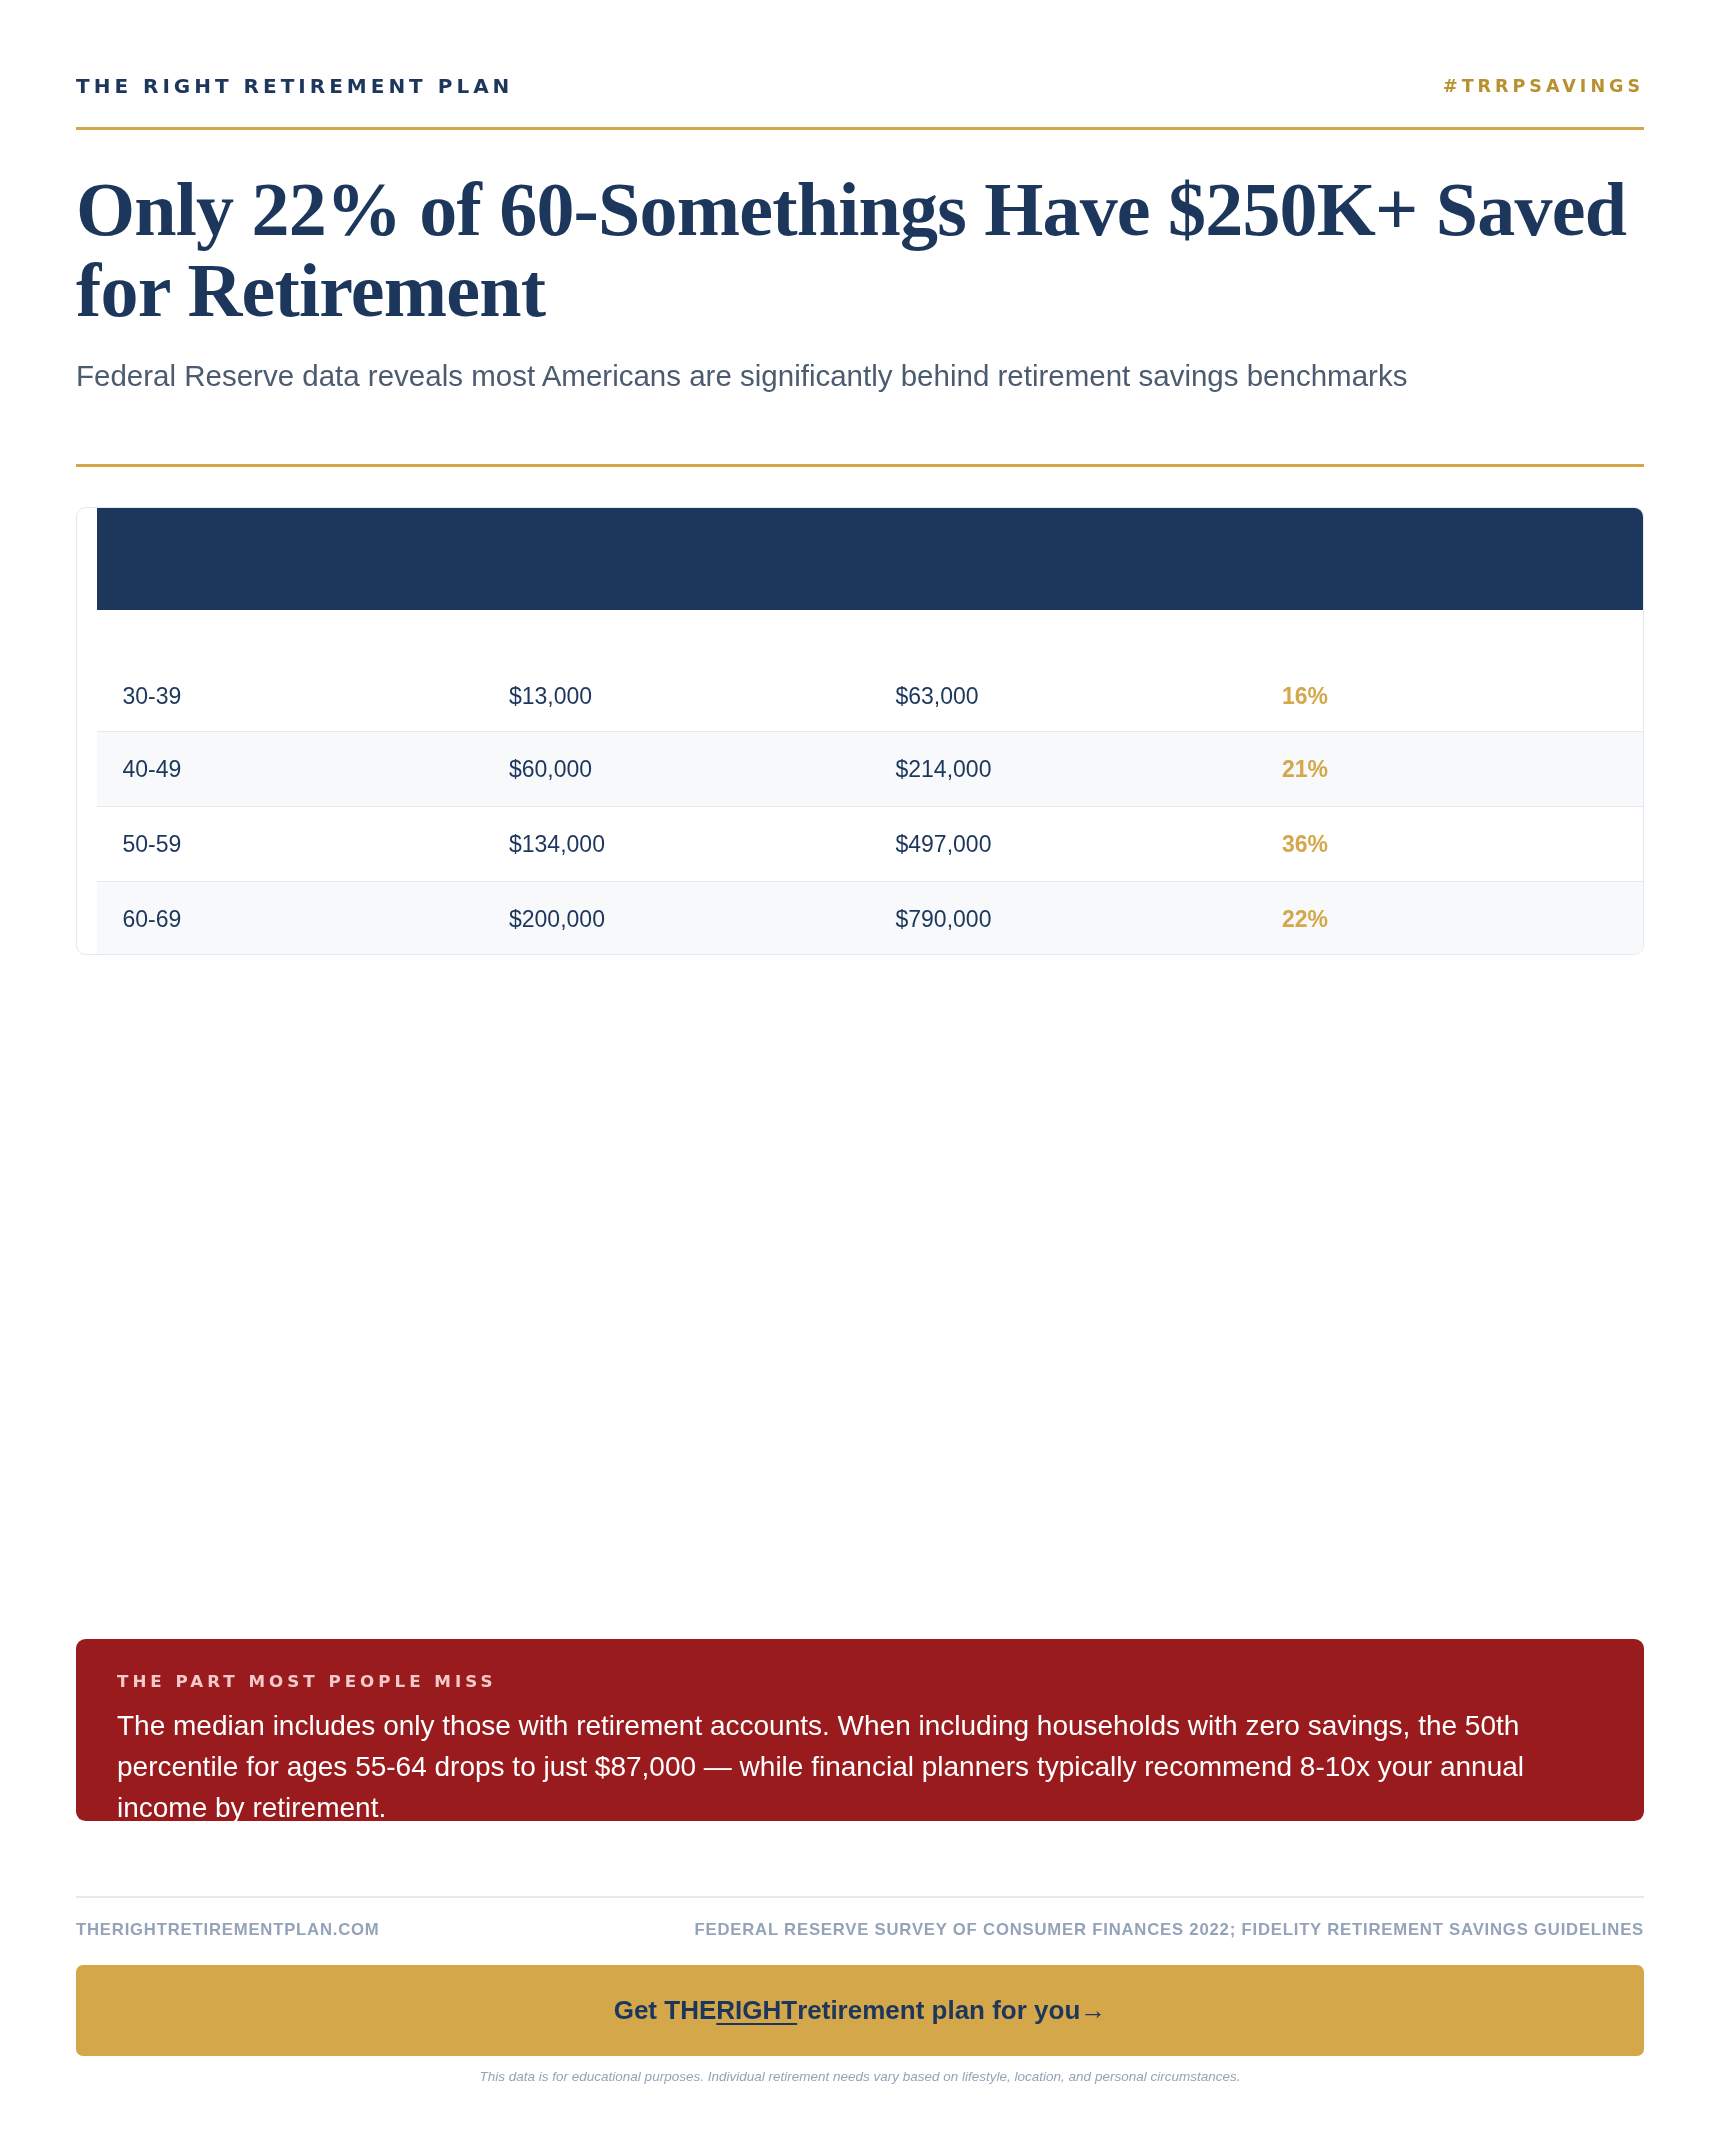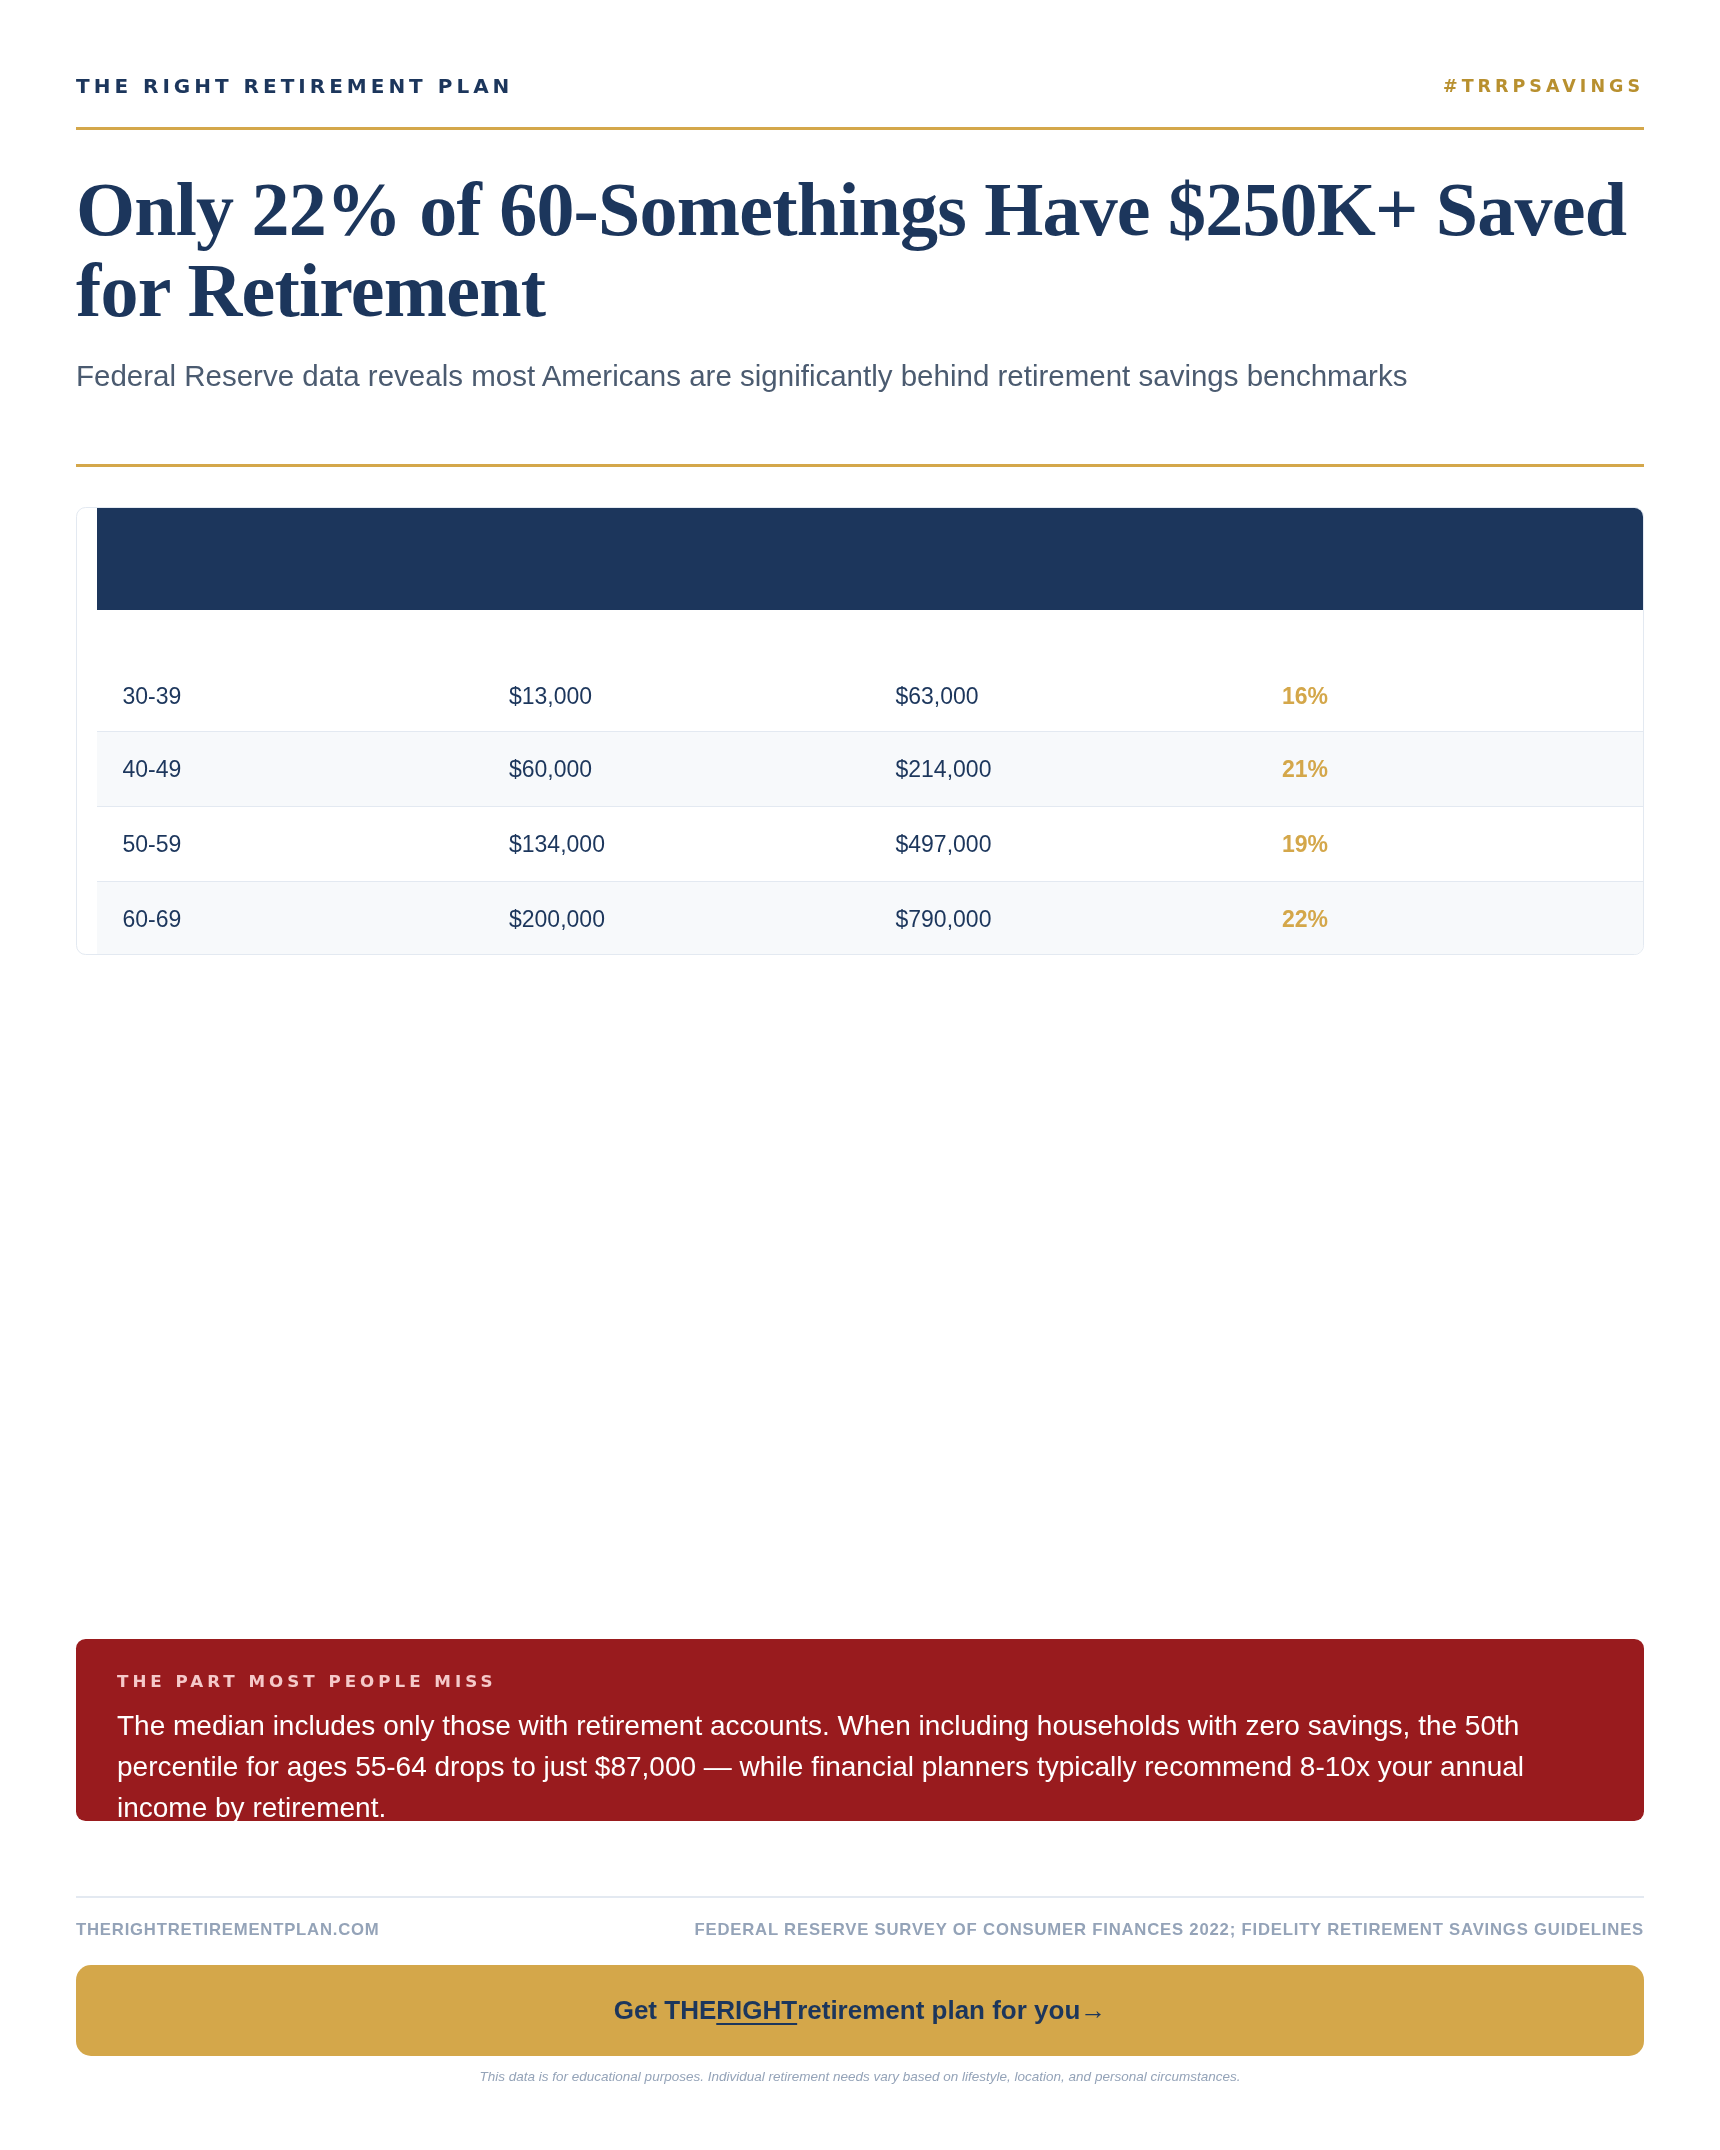--- a/index.html
+++ b/index.html
@@ -30,21 +30,21 @@
   .cell { width: 391px; padding-left: 25.5px; font-family: "Liberation Sans", sans-serif; font-size: 23px; color: #1c365c; }
   .cell.pct { font-weight: bold; color: #d4a74a; }
 
   .callout { position: absolute; left: 0; top: 1639px; width: 1568px; height: 182px; background: #991b1e; border-radius: 9.6px; padding: 32px 41px; }
   .callout-label { font-family: "DejaVu Sans", sans-serif; font-weight: bold; font-size: 16.7px; letter-spacing: 4px; color: #f5c9c9; }
   .callout-body { margin-top: 14.3px; font-family: "Liberation Sans", sans-serif; font-size: 28px; line-height: 41px; color: #ffffff; }
 
   .divider { position: absolute; left: 0; top: 1896px; width: 1568px; height: 1.6px; background: #e3e9f1; }
   .footer-row { position: absolute; left: 0; top: 1920px; width: 1568px; display: flex; justify-content: space-between; font-family: "Liberation Sans", sans-serif; font-weight: bold; font-size: 16.7px; letter-spacing: 0.8px; color: #94a3b8; }
 
-  .cta { position: absolute; left: 0; top: 1965px; width: 1568px; height: 91px; background: #d4a74a; border-radius: 15px; display: flex; align-items: center; justify-content: center; font-family: "Liberation Sans", sans-serif; font-weight: bold; font-size: 26px; color: #1c365c; text-decoration: none; }
+  .cta { position: absolute; left: 0; top: 1965px; width: 1568px; height: 91px; background: #d4a74a; border-radius: 7px; display: flex; align-items: center; justify-content: center; font-family: "Liberation Sans", sans-serif; font-weight: bold; font-size: 26px; color: #1c365c; text-decoration: none; }
   .cta .u { text-decoration: underline; text-underline-offset: 4px; }
   .cta span + span { margin-left: 0; }
 
   .disclaimer { position: absolute; left: 0; top: 2069px; width: 1568px; text-align: center; font-family: "Liberation Sans", sans-serif; font-style: italic; font-size: 13.5px; color: #94a3b8; }
 </style>
 </head>
 <body>
 
 <div class="page">
 
@@ -78,21 +78,21 @@
     <div class="row alt">
       <div class="cell">40-49</div>
       <div class="cell">$60,000</div>
       <div class="cell">$214,000</div>
       <div class="cell pct">21%</div>
     </div>
     <div class="row">
       <div class="cell">50-59</div>
       <div class="cell">$134,000</div>
       <div class="cell">$497,000</div>
-      <div class="cell pct">19%</div>
+      <div class="cell pct">36%</div>
     </div>
     <div class="row alt">
       <div class="cell">60-69</div>
       <div class="cell">$200,000</div>
       <div class="cell">$790,000</div>
       <div class="cell pct">22%</div>
     </div>
   </div>
 
   <div class="callout">

